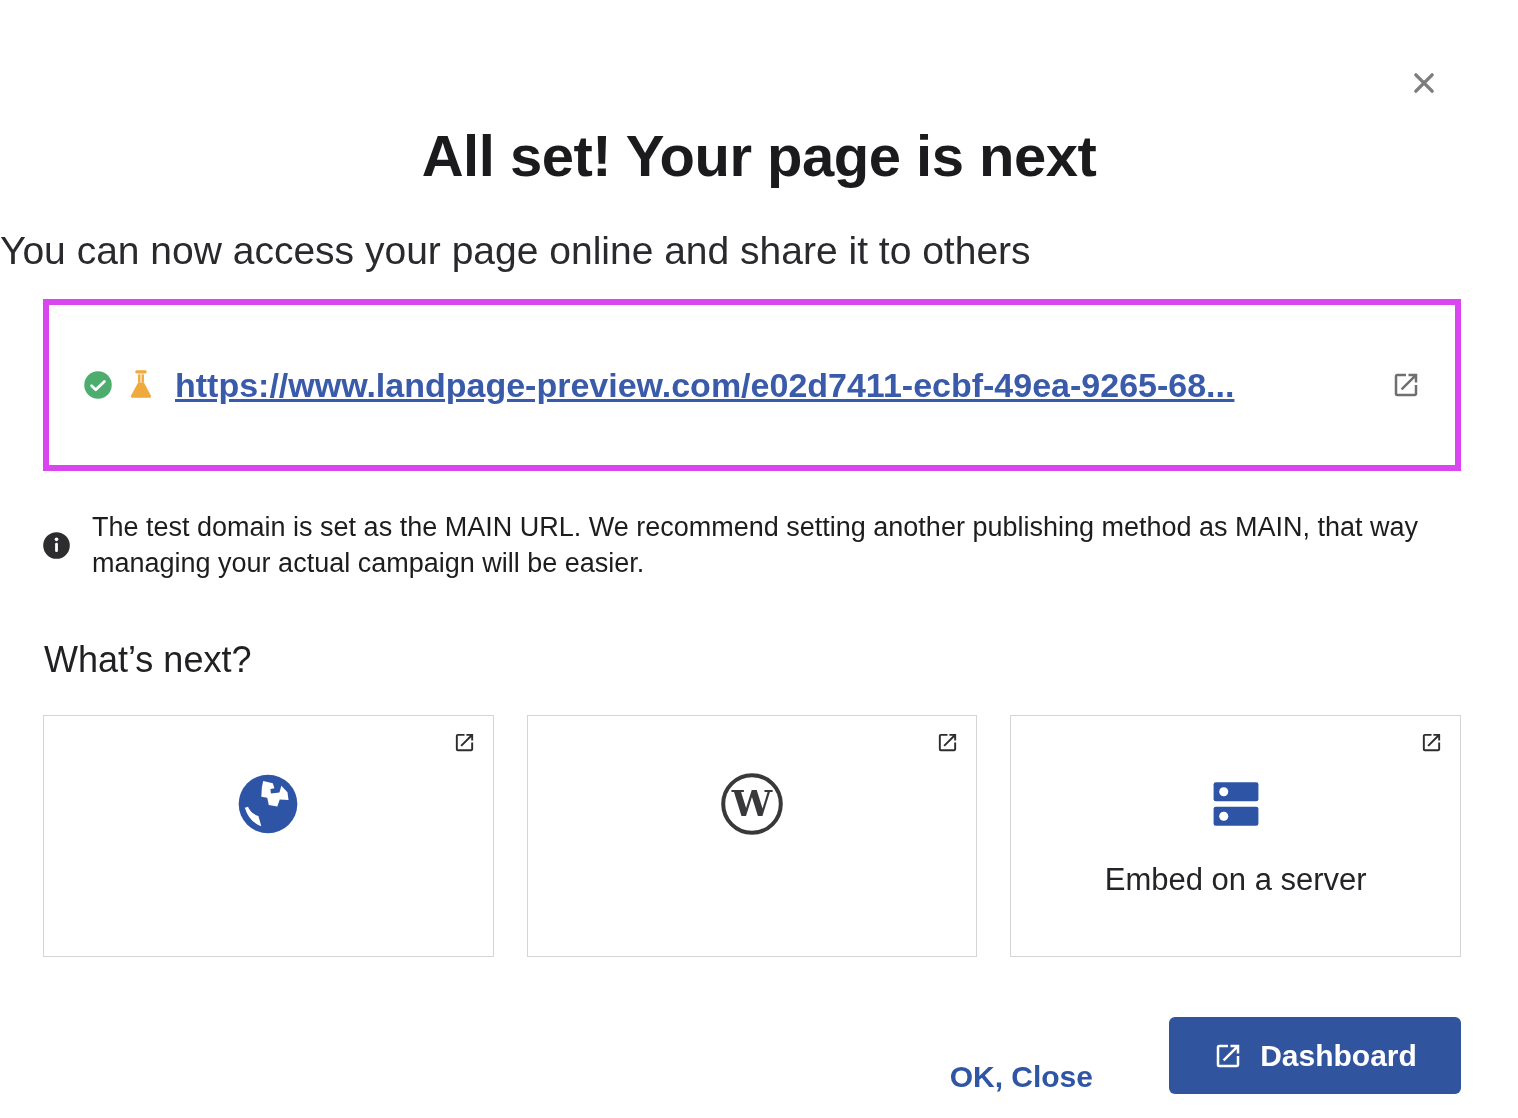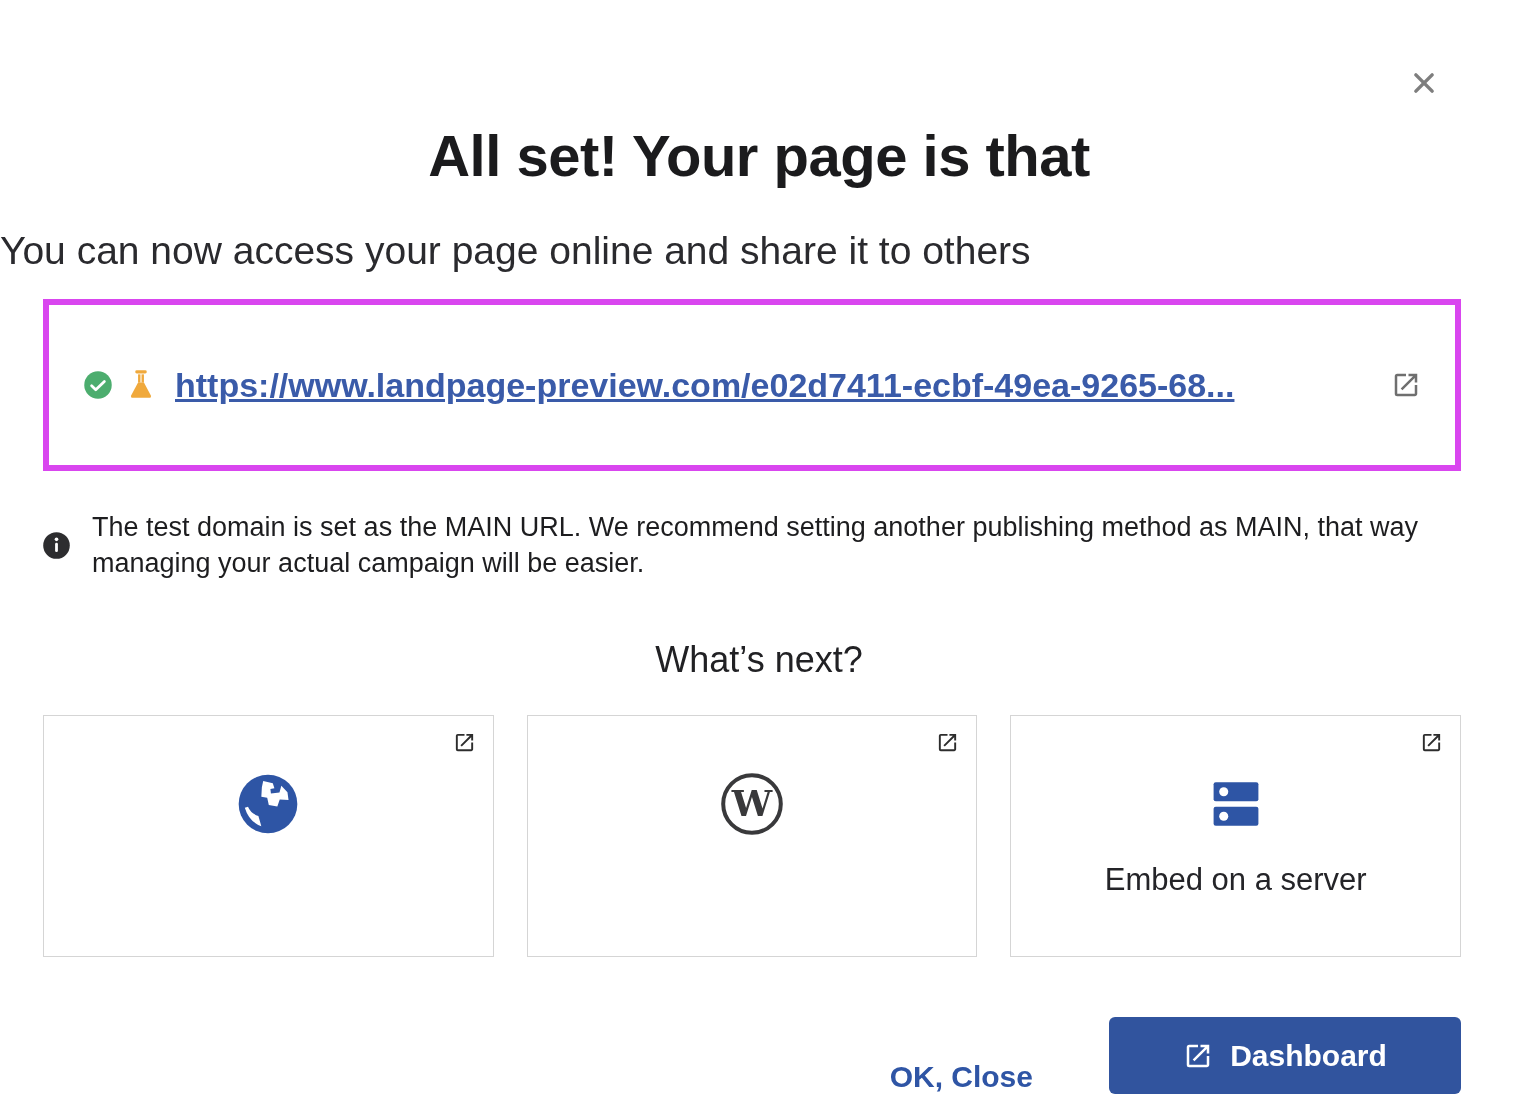--- a/index.html
+++ b/index.html
@@ -49,22 +49,22 @@
   .url-open svg { width: 30px; height: 30px; display: block; }
 
   .note {
     margin: 38px 57px 0 42px;
     display: flex; align-items: center; gap: 21px;
   }
   .note-icon svg { width: 29px; height: 29px; display: block; flex: none; }
   .note-text { font-size: 27px; line-height: 36px; color: #1d1d1f; }
 
   .whats-next {
-    margin-top: 58px; text-align: center;
-    font-size: 36px; font-weight: 500; color: #212124;
+    margin-top: 58px; text-align: left;
+    font-size: 36px; font-weight: 500; color: #212124; padding-left: 44px;
   }
 
   .cards {
     display: flex; gap: 33px;
     margin: 34px 57px 0 43px;
   }
   .card {
     flex: 1; height: 242px;
     border: 1px solid #d5d5d5; background: #fff;
     position: relative; cursor: pointer;
@@ -81,21 +81,21 @@
 
   .footer {
     margin-top: 60px; padding-right: 57px;
     display: flex; justify-content: flex-end; align-items: flex-end; gap: 76px;
   }
   .ok-close {
     background: none; border: none; cursor: pointer;
     font-family: inherit; font-size: 30px; font-weight: 700; color: #2f55a5;
   }
   .dashboard-btn {
-    width: 352px; height: 77px;
+    width: 292px; height: 77px;
     background: #31549e; border: none; border-radius: 6px;
     color: #ffffff; cursor: pointer;
     display: flex; align-items: center; justify-content: center; gap: 17px;
     font-family: inherit; font-size: 30px; font-weight: 700;
   }
   .dashboard-btn svg { width: 30px; height: 30px; display: block; }
 </style>
 </head>
 <body>
 
@@ -111,21 +111,21 @@
 
   <button class="close-btn">
     <span>
       <svg viewBox="0 0 24 24" fill="none" stroke="currentColor" stroke-width="2.8" stroke-linecap="round">
         <line x1="5.5" y1="5.5" x2="18.5" y2="18.5"></line>
           <line x1="18.5" y1="5.5" x2="5.5" y2="18.5"></line>
       </svg>
     </span>
   </button>
 
-  <h1 class="title">All set! Your page is that</h1>
+  <h1 class="title">All set! Your page is next</h1>
   <p class="subtitle">You can now access your page online and share it to others</p>
 
   <div class="url-box">
     <span class="status-icon">
       <svg viewBox="0 0 24 24">
         <circle cx="12" cy="12" r="11" fill="#4cad6e"></circle>
         <path d="M6.9 12.6l3.3 3.2 6.9-6.6" stroke="#fff" stroke-width="2.2" fill="none" stroke-linecap="round" stroke-linejoin="round"></path>
       </svg>
     </span>
     <span class="flask-icon">

